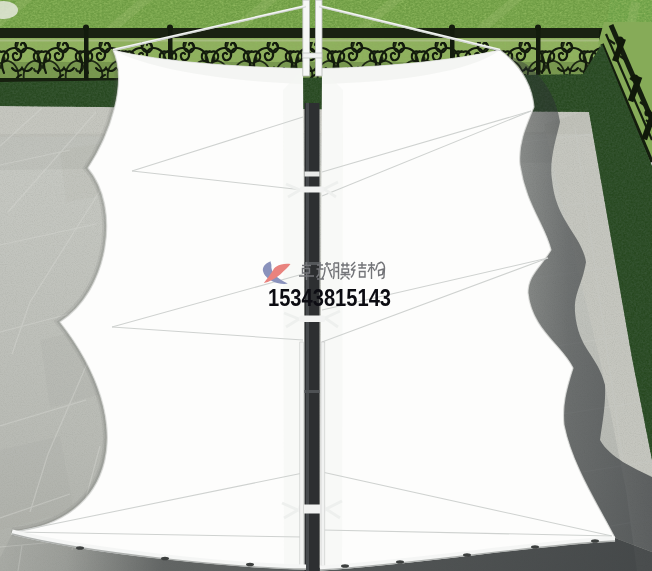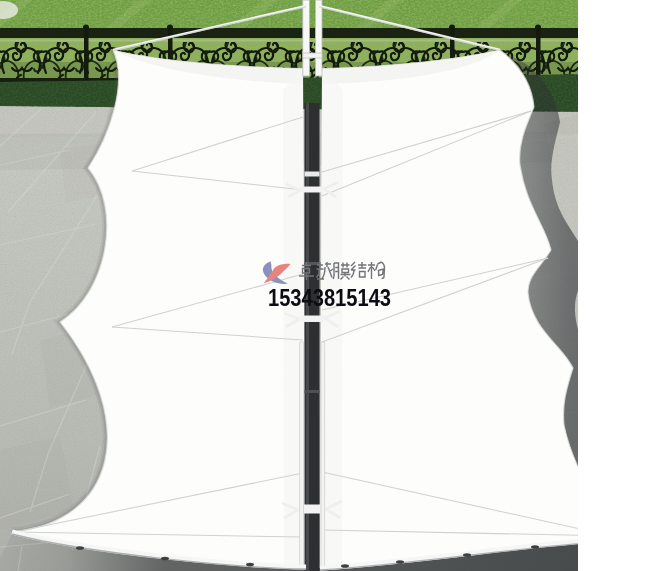--- a/index.html
+++ b/index.html
@@ -1,16 +1,16 @@
 <!DOCTYPE html>
 <html><head>
 <meta charset="utf-8">
 <style>
   html,body{margin:0;padding:0;background:#fff;}
-  #scene{width:578px;height:571px;position:relative;overflow:hidden;
+  #scene{width:652px;height:571px;position:relative;overflow:hidden;
          font-family:"Liberation Sans", sans-serif;}
   svg{display:block;}
 </style>
 </head>
 <body>
 <div id="scene">
 <svg width="652" height="571" viewBox="0 0 652 571" xmlns="http://www.w3.org/2000/svg">
 <defs>
   <linearGradient id="pavL" x1="0" y1="0" x2="0" y2="1">
     <stop offset="0" stop-color="#c9cbc5"></stop>

